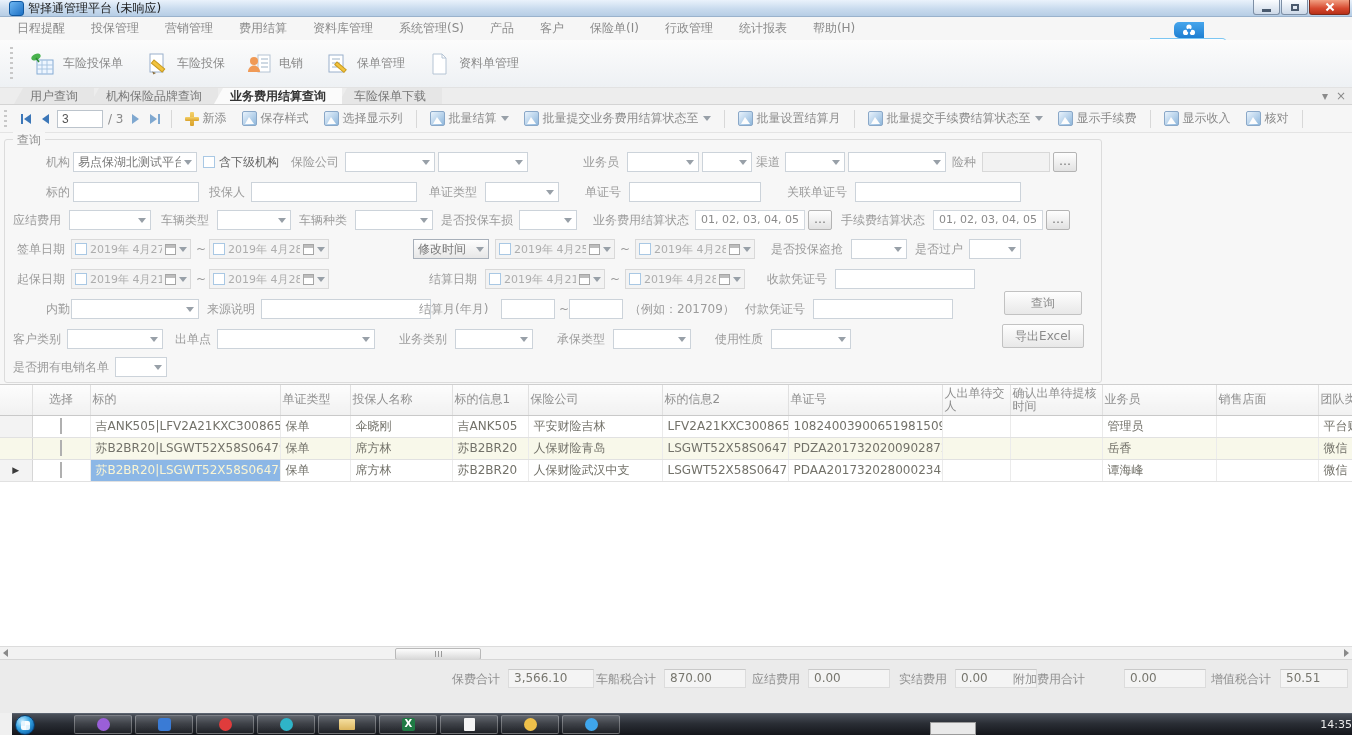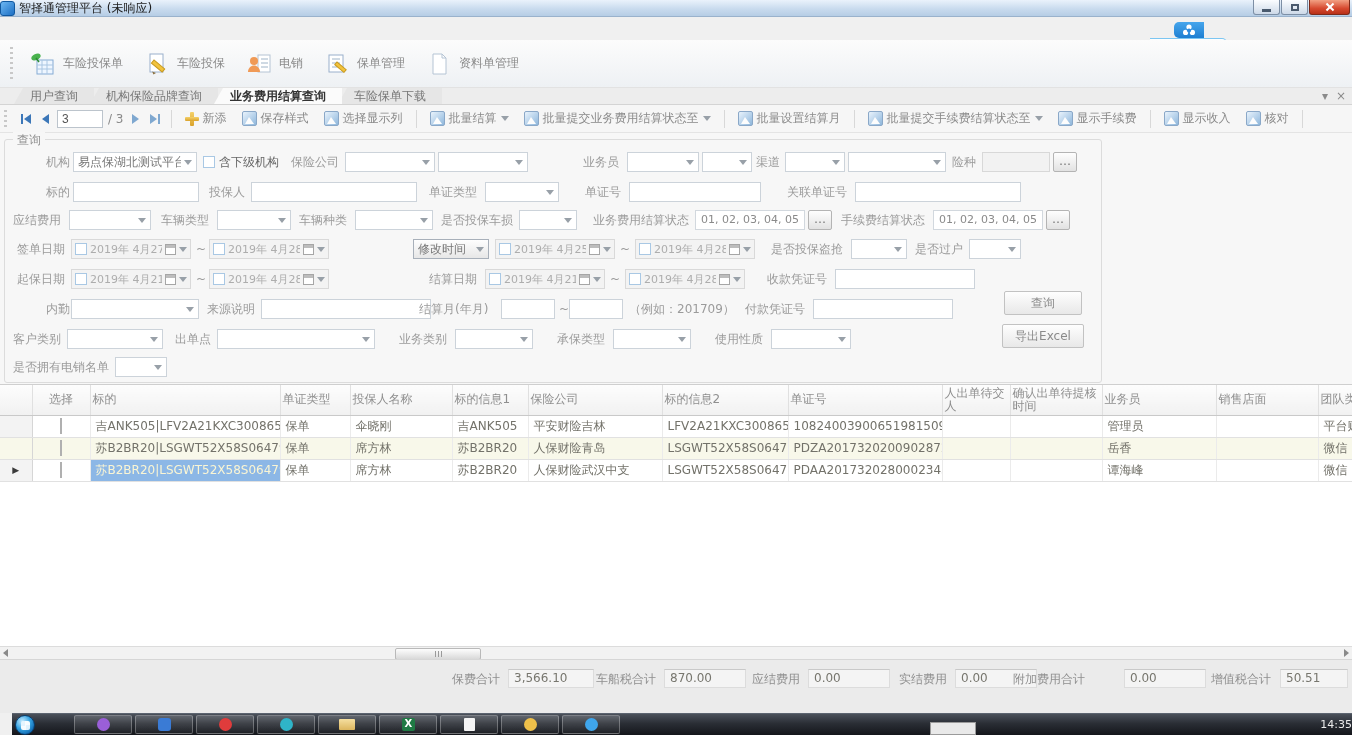--- a/index.html
+++ b/index.html
@@ -1,21 +1,21 @@
 <!DOCTYPE html>
 <html><head>
 <meta charset="utf-8">
 <style>
   html,body{margin:0;padding:0;}
   .screen{position:relative;width:1352px;height:735px;overflow:hidden;background:#f0f0f0;
           font-family:"DejaVu Sans","Liberation Sans",sans-serif;font-size:12px;color:#666;}
   .abs{position:absolute;}
   
   .titlebar{left:0;top:0;width:1352px;height:17px;background:linear-gradient(180deg,#eaf2fb,#c9dbee 55%,#b6cde5);
-            border-bottom:1px solid #9ab2cc;display:flex;align-items:center;padding-left:0;box-sizing:border-box;}
+            border-bottom:1px solid #9ab2cc;display:flex;align-items:center;padding-left:9px;box-sizing:border-box;}
   .appicon{width:13px;height:13px;border-radius:3px;background:linear-gradient(135deg,#6db6f2,#1c6fc4);border:1px solid #1058a0;margin-right:4px;}
   .apptitle{font-size:12px;color:#1d1d1d;white-space:nowrap;}
   .winbtns{position:absolute;right:2px;top:0;display:flex;gap:1px;}
   .winbtn{width:27px;height:15px;border:1px solid #7d8fa5;border-top:none;border-radius:0 0 3px 3px;
           background:linear-gradient(#fbfdff,#cdd9e8);display:flex;align-items:center;justify-content:center;box-sizing:border-box;}
   .winbtn.close{width:41px;background:linear-gradient(#f2a083,#d6492f 60%,#b83018);border-color:#7d2a1a;}
   .glyph-min{width:9px;height:3px;background:#4a5a6e;margin-top:6px;}
   .glyph-max{width:8px;height:7px;border:2px solid #4a5a6e;box-sizing:border-box;}
   .glyph-x{position:relative;width:10px;height:10px;}
   .glyph-x::before,.glyph-x::after{content:"";position:absolute;left:4px;top:0;width:2px;height:10px;background:#fff;}
@@ -150,20 +150,34 @@
         </span>
       <span class="winbtn">
           <span class="glyph-max"></span>
         </span>
       <span class="winbtn close">
           <span class="glyph-x"></span>
         </span>
     </span>
   </div>
 
+  <div class="abs menubar">
+    <span class="menuitem">日程提醒</span>
+    <span class="menuitem">投保管理</span>
+    <span class="menuitem">营销管理</span>
+    <span class="menuitem">费用结算</span>
+    <span class="menuitem">资料库管理</span>
+    <span class="menuitem">系统管理(S)</span>
+    <span class="menuitem">产品</span>
+    <span class="menuitem">客户</span>
+    <span class="menuitem">保险单(I)</span>
+    <span class="menuitem">行政管理</span>
+    <span class="menuitem">统计报表</span>
+    <span class="menuitem">帮助(H)</span>
+  </div>
 
   <div class="abs uploadwrap">
     <span class="uploadicon">
       <svg width="16" height="16" viewBox="0 0 16 16">
           <circle cx="8" cy="5" r="2.6" fill="#fff"></circle>
           <circle cx="4.6" cy="10.4" r="2.6" fill="#fff"></circle>
           <circle cx="11.4" cy="10.4" r="2.6" fill="#fff"></circle>
           <circle cx="8" cy="8.6" r="2.1" fill="#2b8adf"></circle>
         </svg>
     </span>

